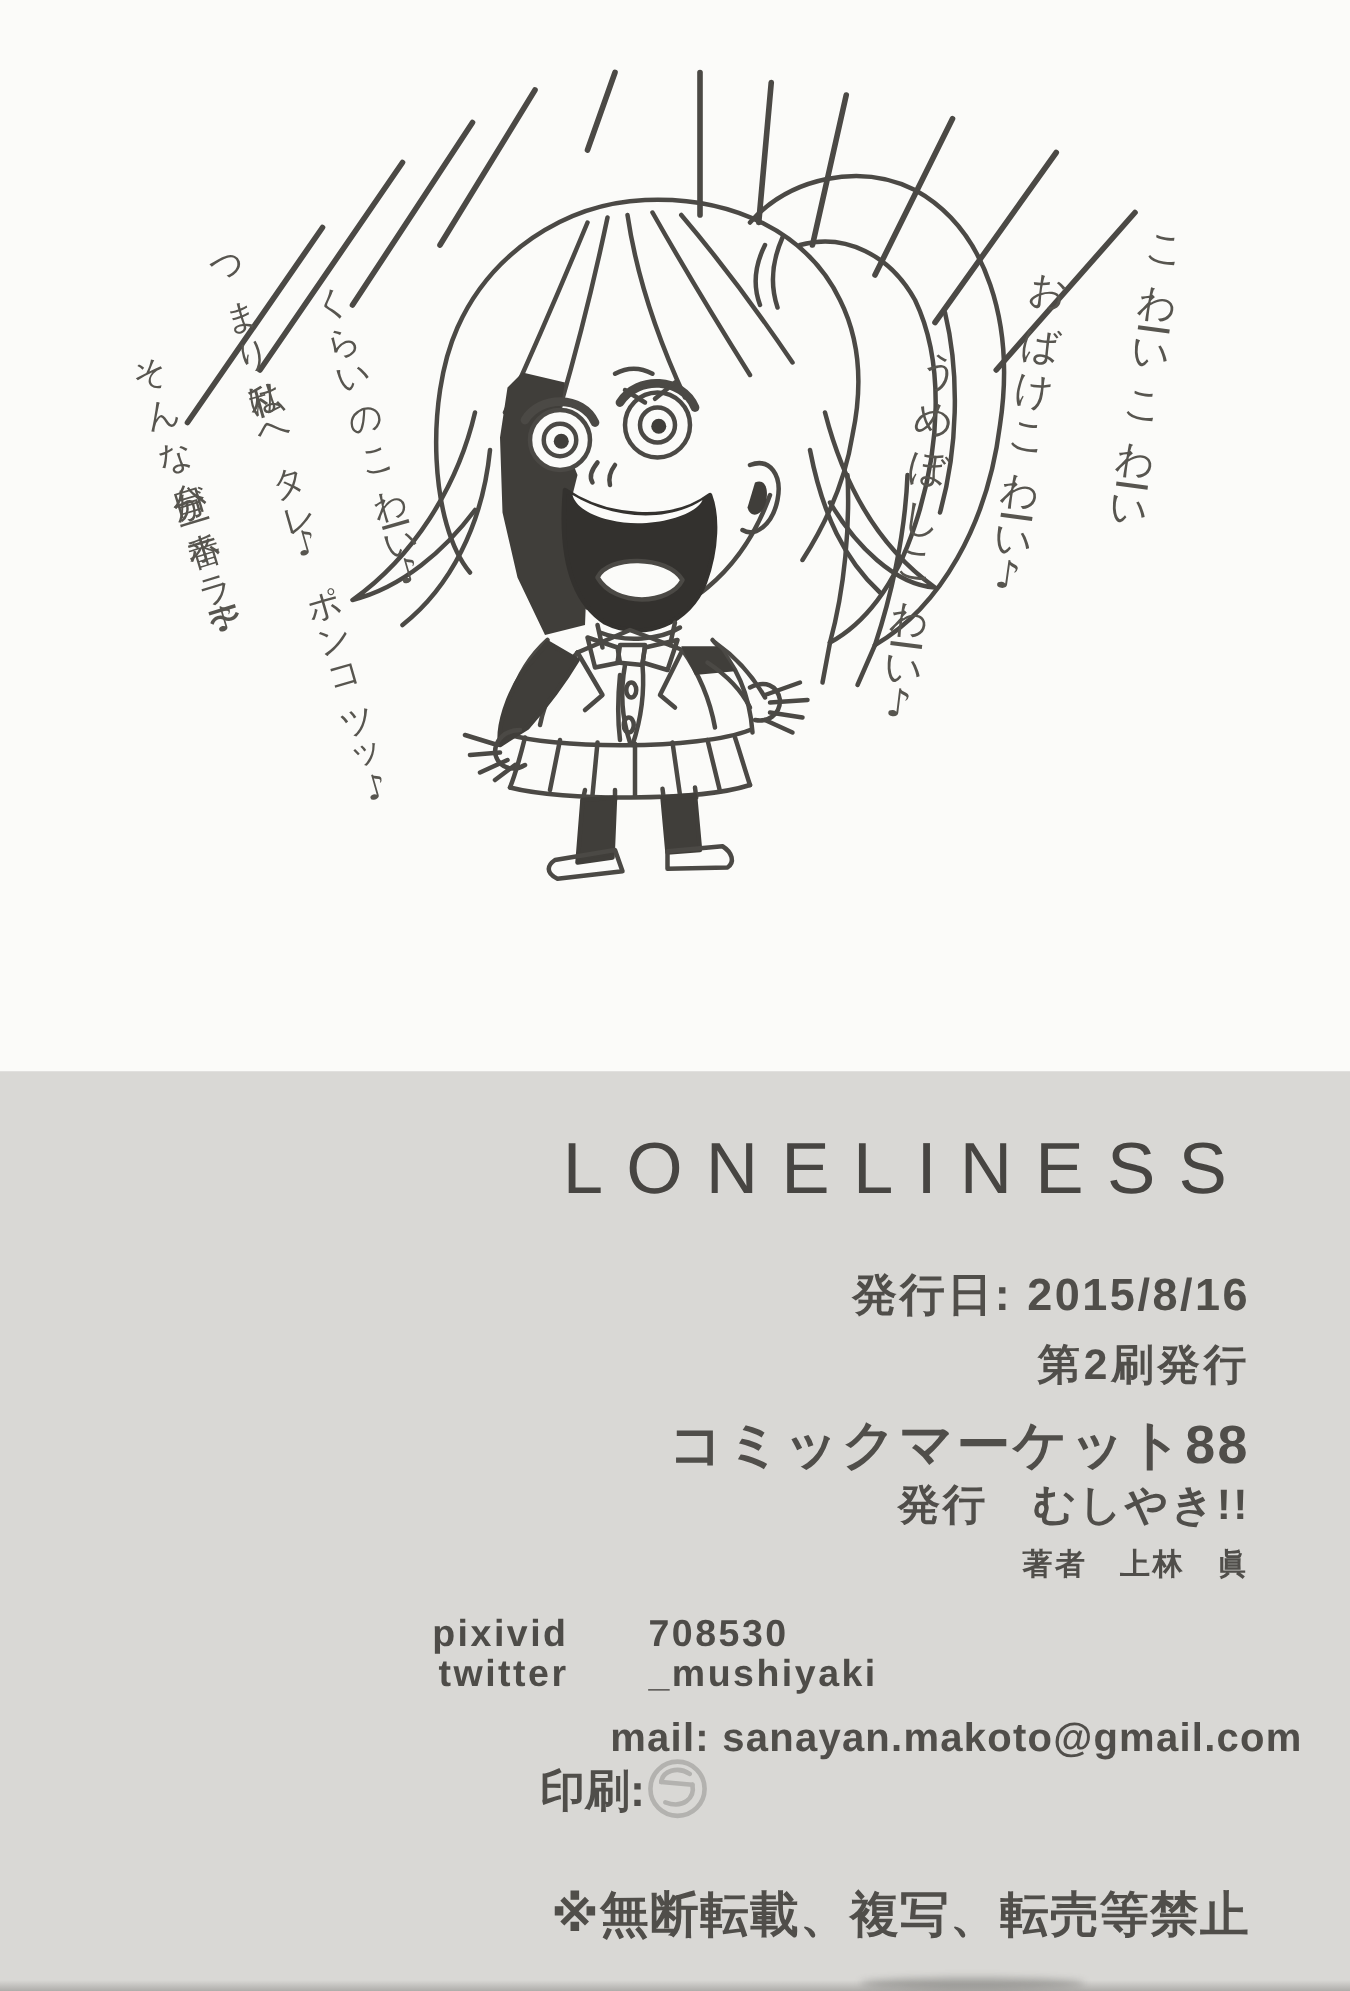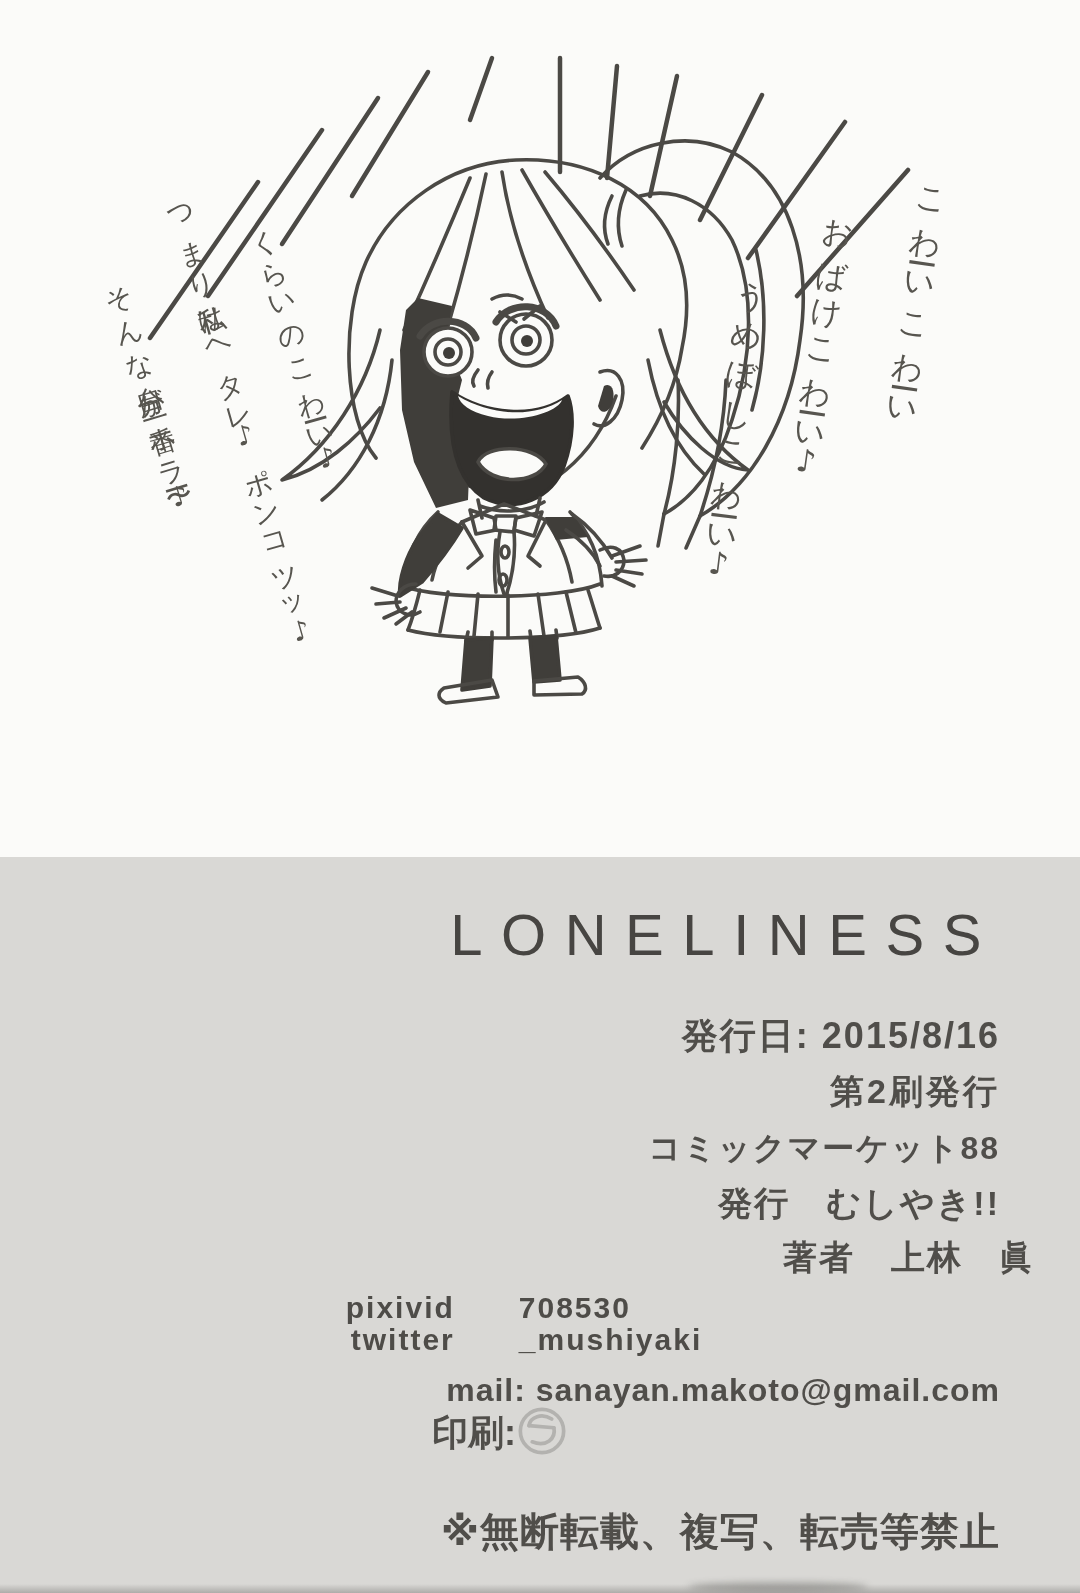--- a/index.html
+++ b/index.html
@@ -36,32 +36,32 @@
     background:#d9d8d5;color:#504e4a;
   }
   .cline{position:absolute;left:0;width:1000px;text-align:right;font-weight:bold;}
   .title{
     top:44px;font-size:58px;font-weight:normal;color:#474542;
     letter-spacing:0.32em;text-indent:0.32em;
     font-family:"Liberation Sans",sans-serif;
   }
   .date-line{top:155px;font-size:36px;letter-spacing:2px;}
   .printing-line{top:212px;font-size:34px;letter-spacing:3px;}
-  .event-line{top:270px;font-size:32px;letter-spacing:2px;}
+  .event-line{top:270px;font-size:43px;letter-spacing:2px;}
   .publisher-line{top:324px;font-size:34px;letter-spacing:2px;}
-  .author-line{top:378px;font-size:34px;letter-spacing:2px;margin-left:35px;}
+  .author-line{top:378px;font-size:24px;letter-spacing:2px;}
   .acct-row{
     position:absolute;left:270px;width:460px;display:flex;gap:64px;
     font-weight:bold;font-size:30px;letter-spacing:2px;color:#4e4c48;
   }
   .acct-row .lbl{width:210px;text-align:right;}
   .acct-row .val{width:240px;text-align:left;}
   .pixiv-row{top:434px;}
   .twitter-row{top:466px;}
-  .mail-line{top:515px;font-size:32px;letter-spacing:1px;}
+  .mail-line{top:515px;font-size:32px;letter-spacing:1px;padding-left:42px;}
   .printer-row{
     position:absolute;top:548px;left:0;width:1000px;
     display:flex;justify-content:center;align-items:center;
   }
   .printer-label{font-size:36px;font-weight:bold;}
   .printer-name{
     font-family:"Liberation Serif","DejaVu Serif",serif;
     font-size:42px;color:#53514d;letter-spacing:1px;line-height:1;
   }
   .printer-url{

